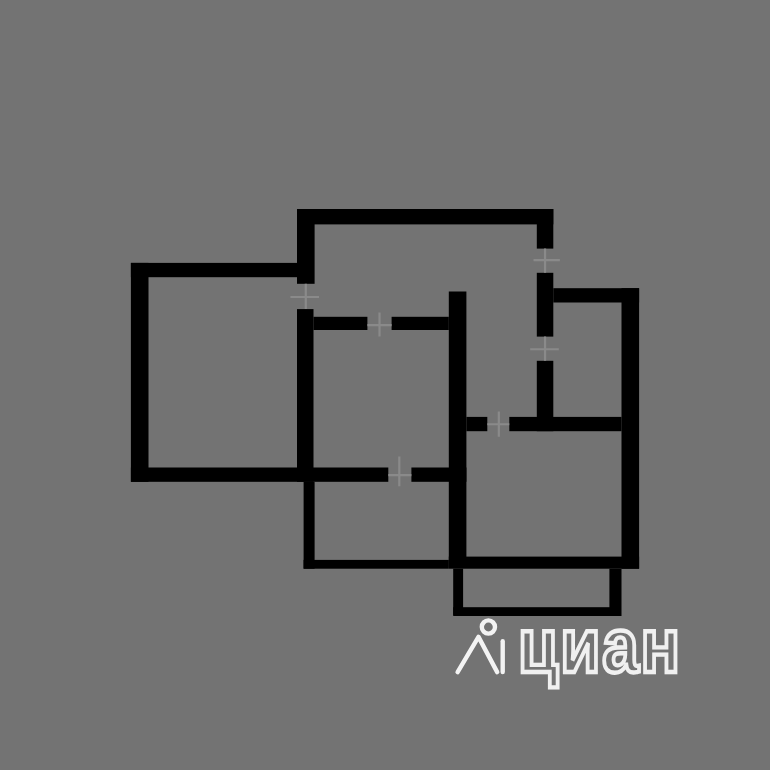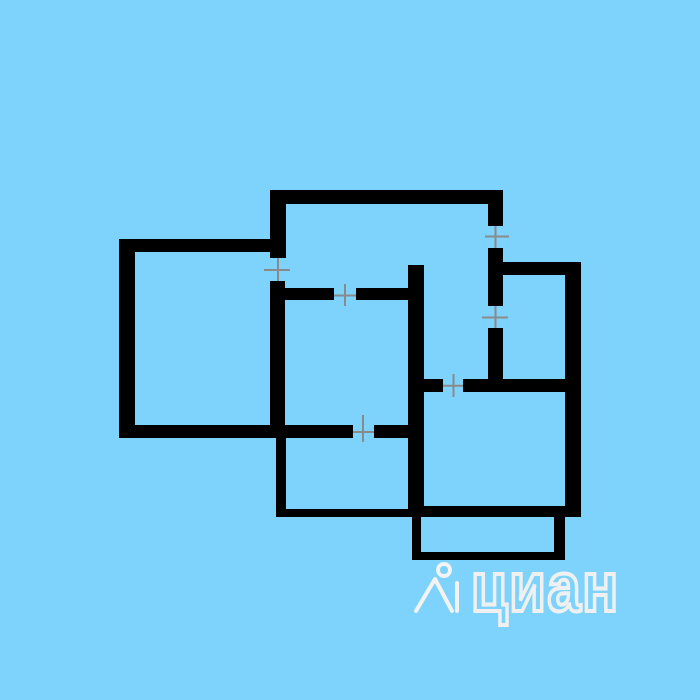--- a/index.html
+++ b/index.html
@@ -1,16 +1,16 @@
 <!DOCTYPE html>
 <html><head>
 <meta charset="utf-8">
 <style>
   html,body{margin:0;padding:0;background:#ffffff;}
-  .page{position:relative;width:700px;height:700px;background:#7dd3fc;overflow:hidden;}
+  .page{position:relative;width:700px;height:700px;background:#737373;overflow:hidden;}
   svg{position:absolute;left:0;top:0;}
 </style>
 </head>
 <body>
 <div class="page">
 <svg width="700" height="700" viewBox="0 0 700 700" font-family="Liberation Sans, sans-serif">
   <g fill="#000000" style="filter:blur(0.5px)">
 
     <rect x="270" y="190" width="233" height="14"></rect>
 

